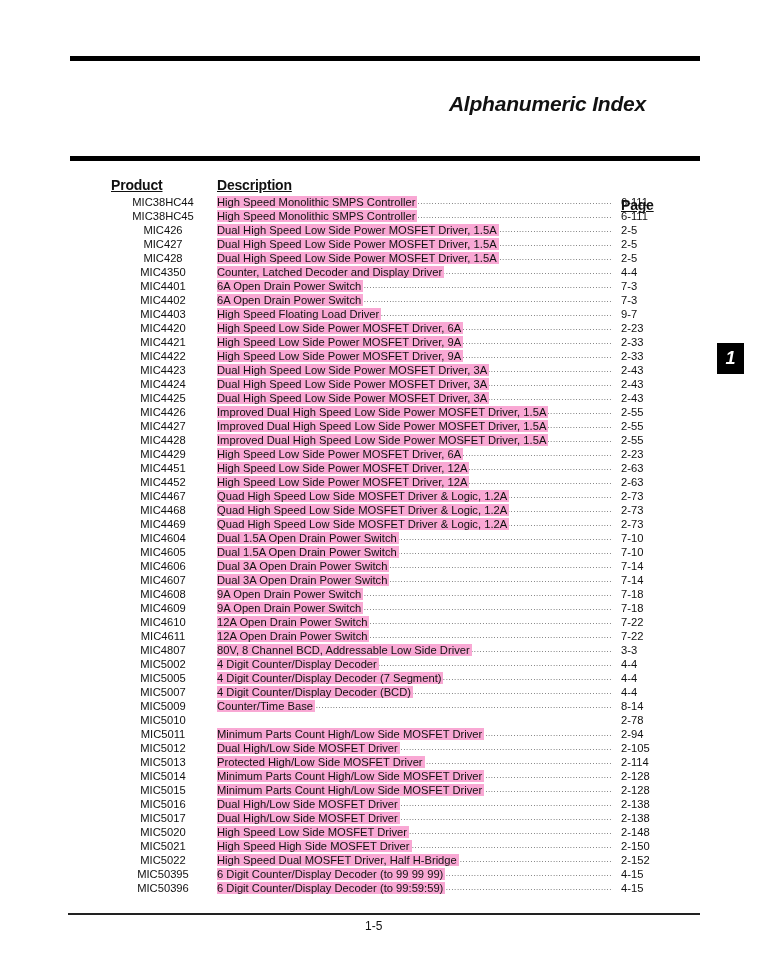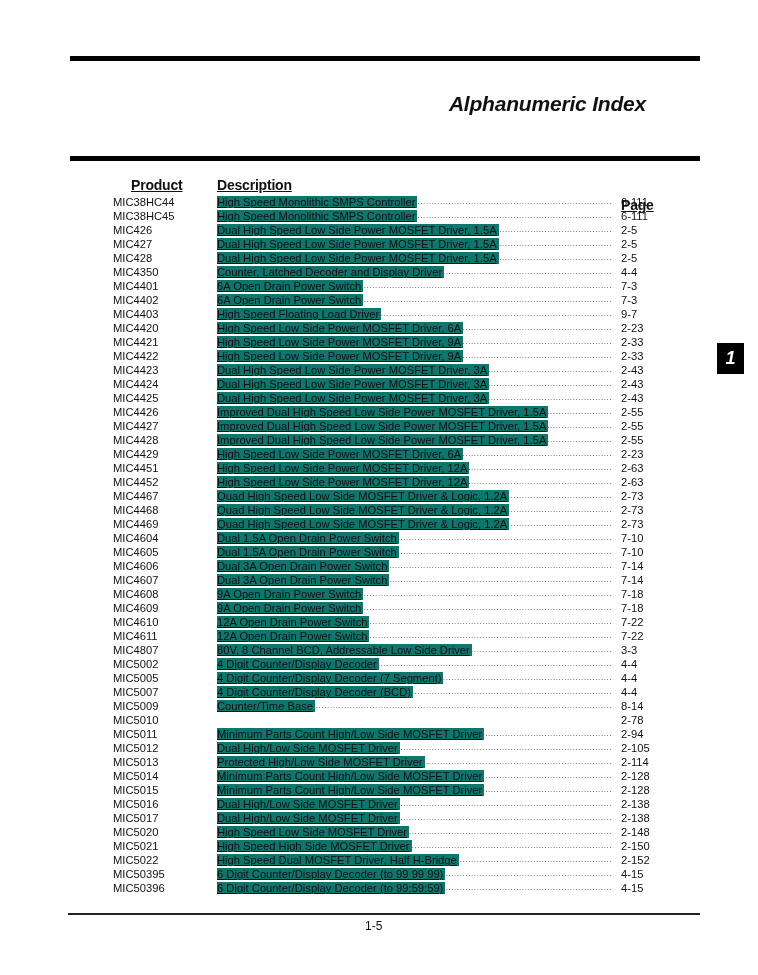--- a/index.html
+++ b/index.html
@@ -6,28 +6,28 @@
   body { width: 758px; height: 975px; position: relative; overflow: hidden;
          font-family: "Liberation Sans", sans-serif; color: #111111; }
   .rule { position: absolute; left: 70px; width: 630px; background: #000000; }
   .rule.top { top: 56px; height: 5px; }
   .rule.mid { top: 156px; height: 5px; }
   .rule.foot { top: 913px; height: 2px; left: 68px; width: 632px; background: #222; }
   .title { position: absolute; top: 92px; right: 112px; font-size: 21px; font-weight: bold;
            letter-spacing: -0.2px; font-style: italic; }
   .hdr { position: absolute; top: 177px; font-size: 14px; font-weight: bold; text-decoration: underline;
          letter-spacing: -0.2px; }
-  .hdr.product { left: 131px; }
+  .hdr.product { left: 111px; }
   .hdr.desc { left: 217px; }
   .hdr.page { left: 621px; margin-top: 20px; }
   .rows { position: absolute; top: 195px; left: 113px; width: 560px; }
   .row { position: relative; height: 14px; line-height: 14px; font-size: 11.2px; }
-  .row .prod { position: absolute; left: 0; width: 100px; }
+  .row .prod { position: absolute; left: 0; width: 100px; text-align: center; }
   .row .desc { position: absolute; left: 104px; width: 396px; overflow: hidden; white-space: nowrap; }
-  .row .desc .txt { background: #0f766e; padding-right: 2px; position: relative; z-index: 1; text-decoration: underline; }
+  .row .desc .txt { background: #f9a8d4; padding-right: 2px; position: relative; z-index: 1; }
   .row .desc::after { content: "....................................................................................................................................................................................................";
         position: absolute; left: 0; top: 0; letter-spacing: 0.6px; font-size: 8px; z-index: 0; color:#333; }
   .row .pg { position: absolute; left: 508px; }
   .tab-marker { position: absolute; left: 717px; top: 343px; width: 27px; height: 31px; background: #000;
                 color: #fff; font-weight: bold; font-style: italic; font-size: 18px; text-align: center; line-height: 31px; }
   .pagenum { position: absolute; top: 919px; left: 365px; font-size: 12px; }
 </style>
 </head>
 <body>
 

